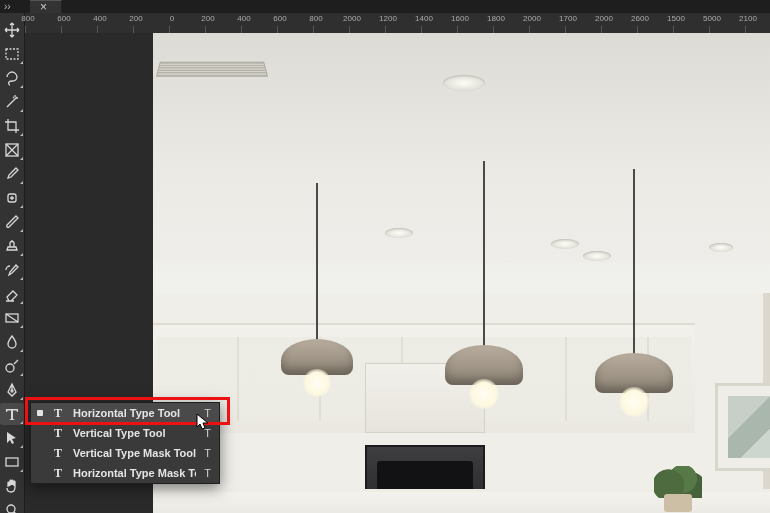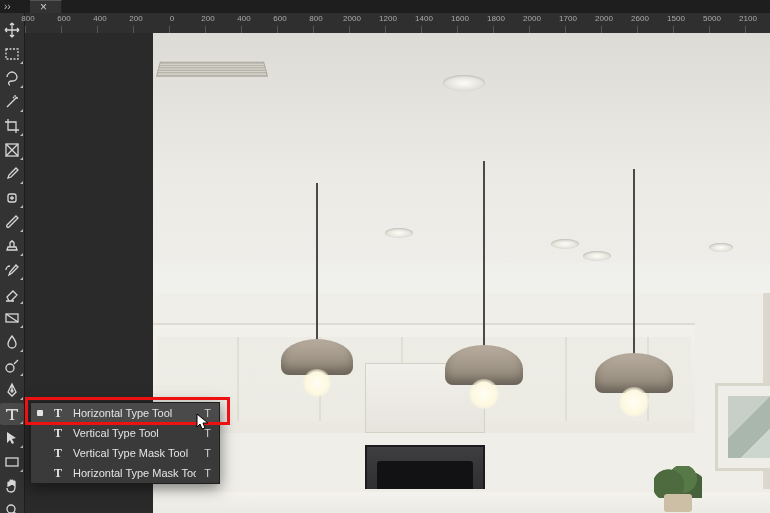--- a/index.html
+++ b/index.html
@@ -72,21 +72,21 @@
   .art::after{ content:""; position:absolute; inset:10px; background:linear-gradient(135deg,#c7cfc8 0 40%,#a9b7ac 40% 70%,#cdd6ce 70%); }
   .doorpanel { position:absolute; right:0; top:260px; width:32px; bottom:0; background:linear-gradient(90deg,#ddd9cf,#cfccc1); }
 
   
   .flyout { position:absolute; left:30px; top:389px; width:190px; background:#3a3a3a; border:1px solid #1e1e1e; box-shadow:0 4px 14px rgba(0,0,0,.5); z-index:30; font-size:11px; color:#e4e4e4; }
   .flyout-row { display:flex; align-items:center; height:20px; padding:0 8px 0 6px; gap:8px; cursor:pointer; }
   .flyout-row.sel { background:#4a4a4a; }
   .flyout-row .dot { width:6px; height:6px; border-radius:1px; background:#e4e4e4; visibility:hidden; }
   .flyout-row.sel .dot { visibility:visible; }
   .flyout-row .ficon { width:14px; display:flex; justify-content:center; font-family:Georgia, 'Times New Roman', serif; font-weight:bold; font-size:12px; }
-  .flyout-row .flabel { flex:1; white-space:nowrap; overflow:hidden; }
+  .flyout-row .flabel { flex:1; white-space:nowrap; overflow:hidden;font-weight:bold; }
   .flyout-row .short { color:#cfcfcf; }
   .redbox { position:absolute; left:25px; top:384px; width:205px; height:28px; border:3px solid #e11; z-index:40; pointer-events:none; }
 
   .cursor { position:absolute; left:196px; top:400px; z-index:50; pointer-events:none; }
   .cursor svg { width:14px; height:18px; }
 </style>
 </head>
 <body>
 
 <div class="app">

